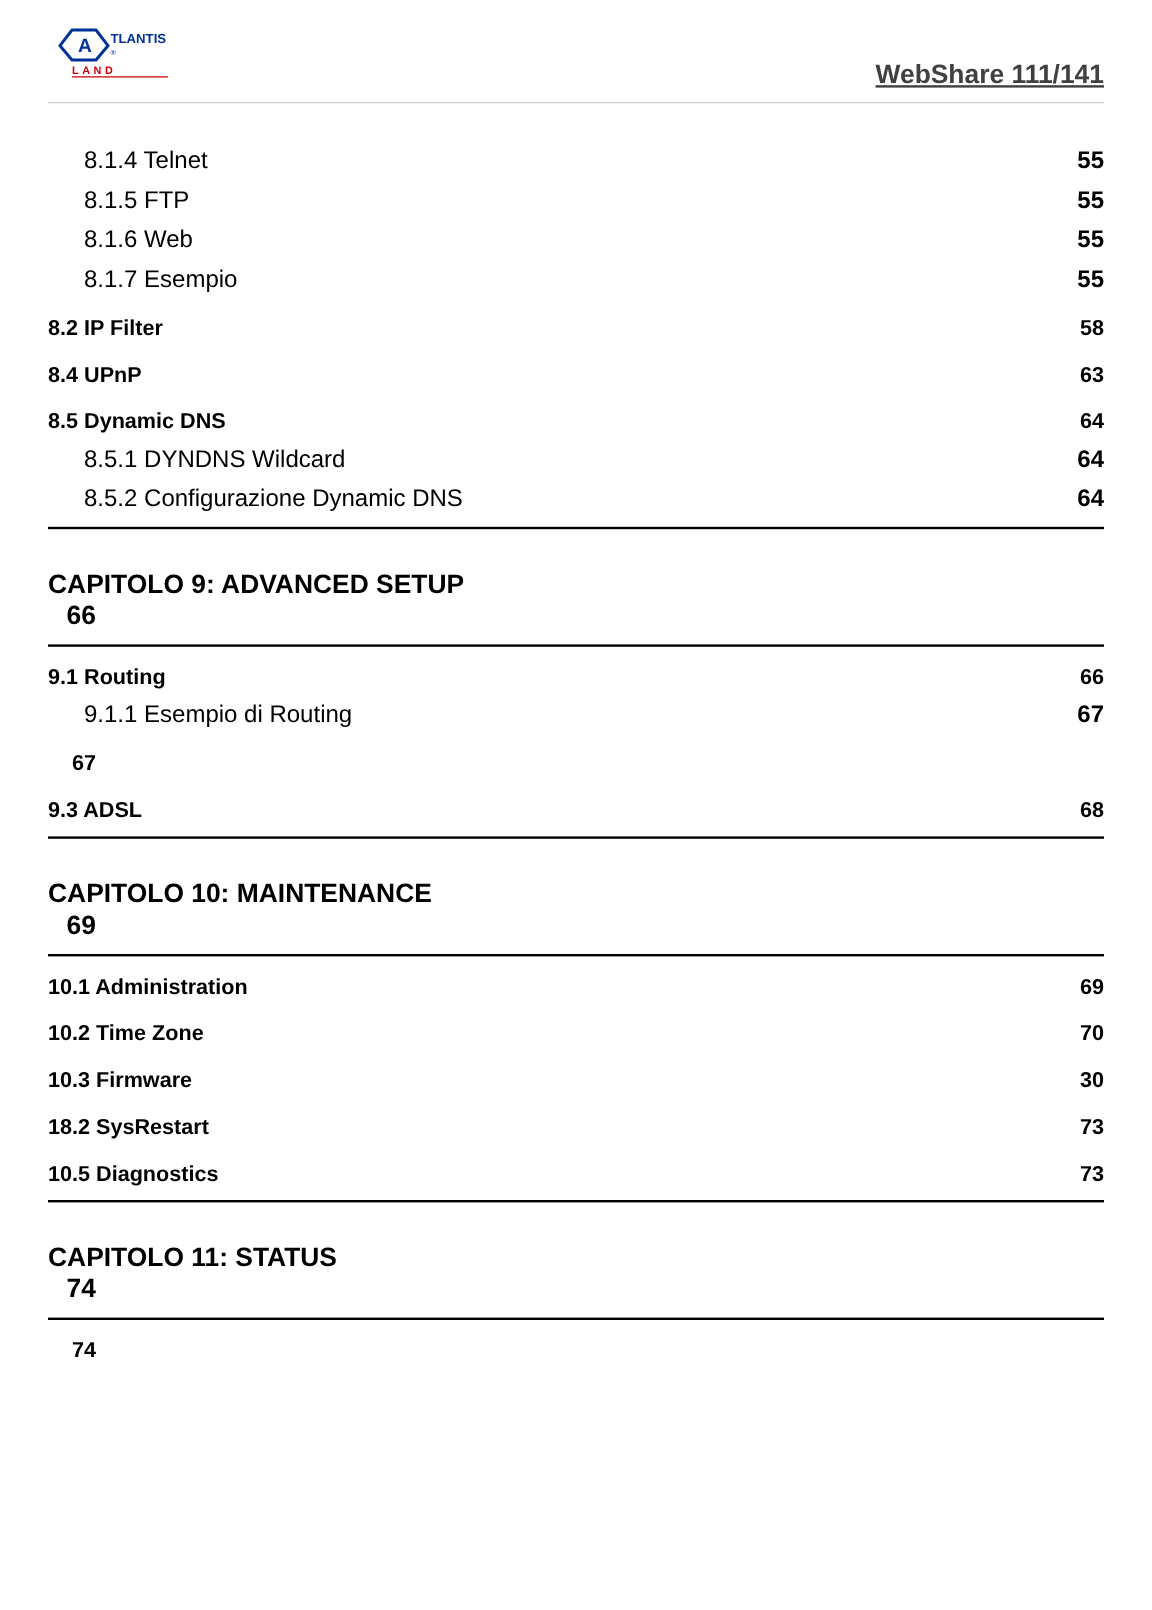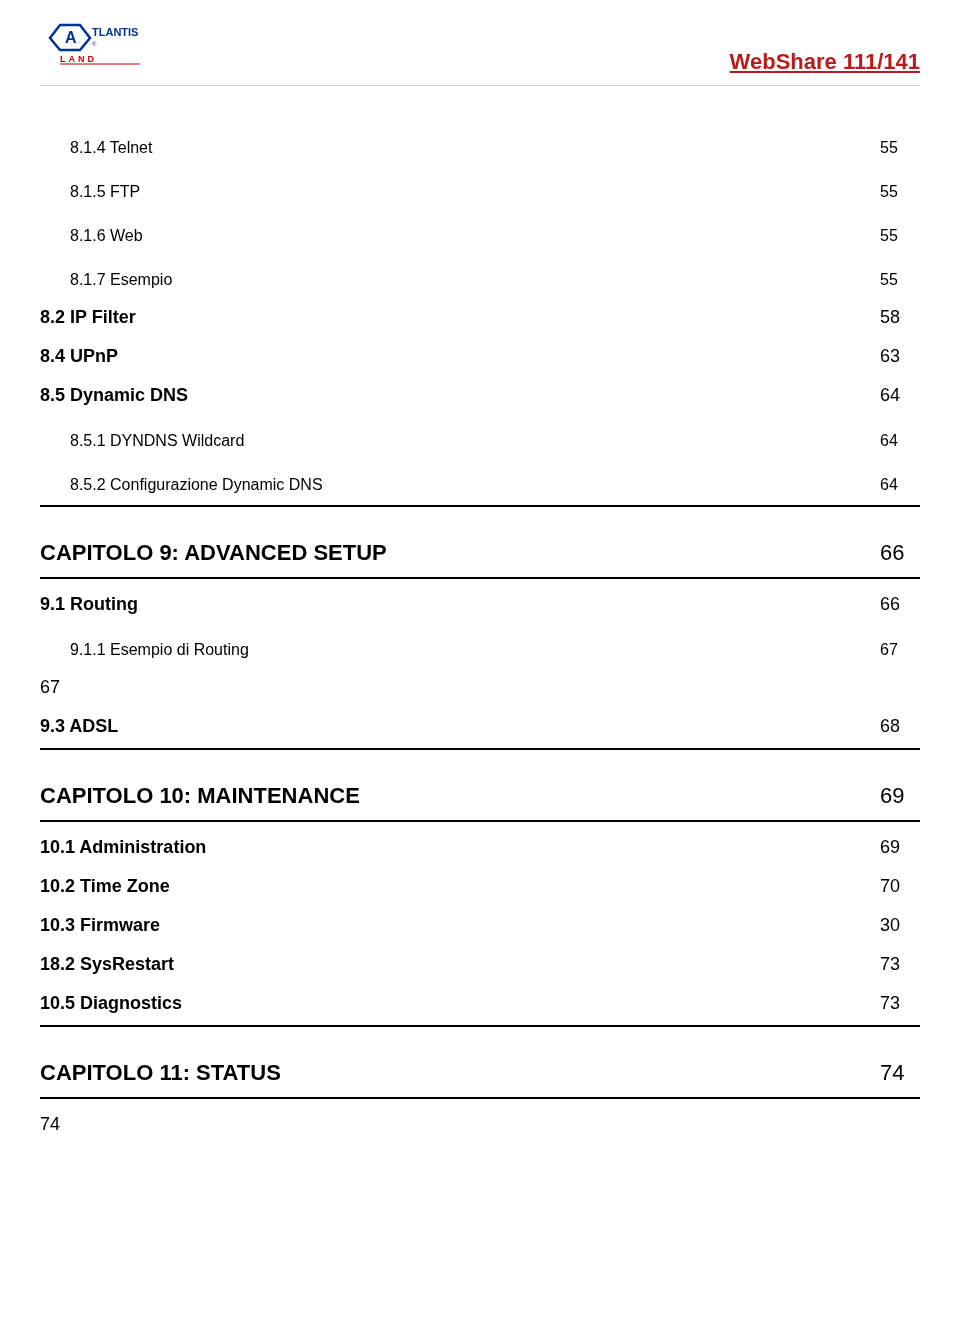--- a/index.html
+++ b/index.html
@@ -33,65 +33,67 @@
 
     .logo-svg {
       width: 130px;
       height: 55px;
     }
 
     .header-title {
       font-size: 22px;
       font-weight: bold;
       text-decoration: underline;
-      color: #b91c1c;
+      color: #404040;
       align-self: flex-end;
     }
 
     .toc-container {
       padding: 10px 0;
     }
 
     .toc-entry {
       display: flex;
       justify-content: space-between;
       align-items: baseline;
       padding: 3px 0;
     }
 
     .toc-entry.chapter {
       font-size: 22px;
       font-weight: bold;
       margin-top: 30px;
       margin-bottom: 8px;
+      flex-direction: column;
     }
 
     .toc-entry.section {
       font-size: 18px;
       font-weight: bold;
       margin-top: 12px;
       margin-bottom: 4px;
       gap: 12px;
     }
 
     .toc-entry.subsection {
-      font-size: 16px;
+      font-size: 20px;
       font-weight: normal;
       padding-left: 30px;
-      margin-top: 20px;
+      margin-top: 4px;
     }
 
     .toc-label {
       flex: 1;
     }
 
     .toc-page {
       font-size: inherit;
-      font-weight: normal;
+      font-weight: bold;
       min-width: 40px;
+      text-align: right;
     }
 
     .divider {
       border: none;
       border-top: 2px solid #000;
       margin: 8px 0;
     }
   </style>
 </head>
 <body>

